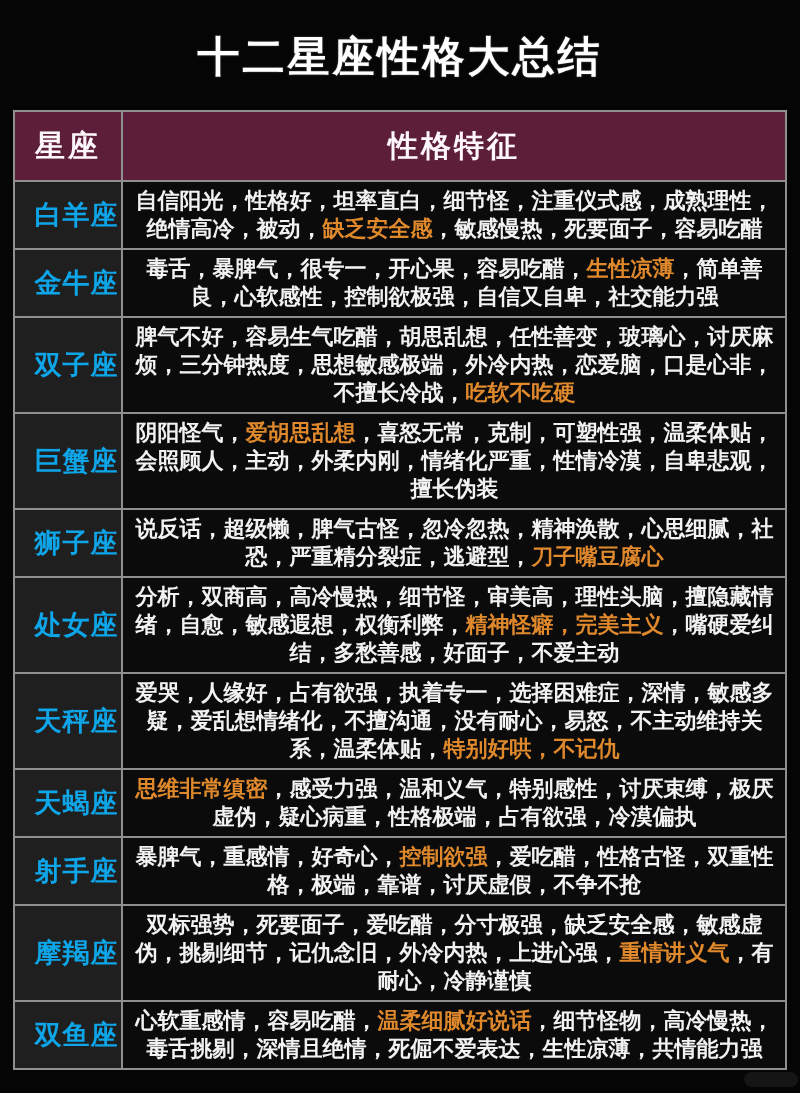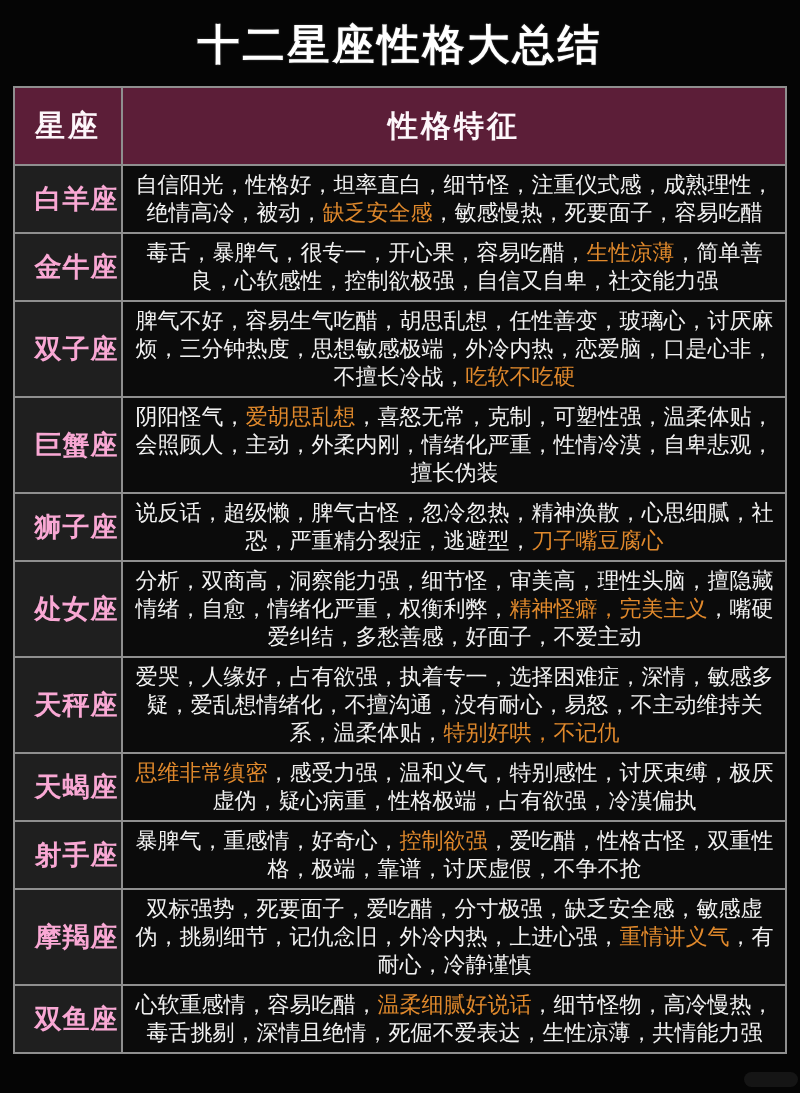--- a/index.html
+++ b/index.html
@@ -14,21 +14,21 @@
   * { box-sizing: border-box; }
   html, body { margin: 0; padding: 0; }
   body {
     width: 800px; height: 1093px;
     background: var(--page-bg);
     overflow: hidden;
     position: relative;
     font-family: "Liberation Sans", "DejaVu Sans", sans-serif;
   }
   .title {
-    margin: 4px;
+    margin: 16px;
     padding: 13px 0 9px;
     text-align: center;
     color: #ffffff;
     font-size: 42px;
     font-weight: bold;
     letter-spacing: 3px;
     text-shadow: 0 0 2px rgba(255,255,255,.35);
   }
   .table {
     margin: 0 13px;
@@ -36,41 +36,41 @@
   }
   .header-row, .row { display: flex; }
   .row { border-top: 2px solid var(--border); }
   .sign-col {
     flex: 0 0 108px;
     border-right: 2px solid var(--border);
     display: flex; align-items: center; justify-content: center;
     text-align: center;
   }
   .traits-col { flex: 1; min-width: 0; text-align: center; }
-  .header-row { background: var(--header-bg); height: 76px; }
+  .header-row { background: var(--header-bg); height: 68px; }
   .header-cell {
     color: #fdf6fa;
     font-weight: bold;
     font-size: 30px;
     letter-spacing: 3px;
     display: flex; align-items: center; justify-content: center;
   }
   .sign-cell {
     background: var(--sign-bg);
-    color: #f9a8d4;
+    color: #0ea5e9;
     font-size: 27px;
     font-weight: bold;
     letter-spacing: 1px;
     padding-left: 17px;
   }
   .traits-cell {
     background: var(--content-bg);
     color: var(--text);
     font-size: 22px;
-    font-weight: normal;
+    font-weight: bold;
     line-height: 28px;
     padding: 5px 8px 5px 9px;
     letter-spacing: 0;
   }
   .hl { color: var(--highlight); }
   .watermark {
     position: absolute;
     right: 2px; bottom: 6px;
     width: 54px; height: 15px;
     background: #232323;
@@ -110,21 +110,21 @@
     <div class="traits-col traits-cell"><span>阴阳怪气，</span><span class="hl">爱胡思乱想</span><span>，喜怒无常，克制，可塑性强，温柔体贴，会照顾人，主动，外柔内刚，情绪化严重，性情冷漠，自卑悲观，擅长伪装</span></div>
   </div>
 
   <div class="row">
     <div class="sign-col sign-cell">狮子座</div>
     <div class="traits-col traits-cell"><span>说反话，超级懒，脾气古怪，忽冷忽热，精神涣散，心思细腻，社恐，严重精分裂症，逃避型，</span><span class="hl">刀子嘴豆腐心</span></div>
   </div>
 
   <div class="row">
     <div class="sign-col sign-cell">处女座</div>
-    <div class="traits-col traits-cell"><span>分析，双商高，洞察能力强，细节怪，审美高，理性头脑，擅隐藏情绪，自愈，情绪化严重，权衡利弊，</span><span class="hl">精神怪癖，完美主义</span><span>，嘴硬爱纠结，多愁善感，好面子，不爱主动</span></div>
+    <div class="traits-col traits-cell"><span>分析，双商高，高冷慢热，细节怪，审美高，理性头脑，擅隐藏情绪，自愈，敏感遐想，权衡利弊，</span><span class="hl">精神怪癖，完美主义</span><span>，嘴硬爱纠结，多愁善感，好面子，不爱主动</span></div>
   </div>
 
   <div class="row">
     <div class="sign-col sign-cell">天秤座</div>
     <div class="traits-col traits-cell"><span>爱哭，人缘好，占有欲强，执着专一，选择困难症，深情，敏感多疑，爱乱想情绪化，不擅沟通，没有耐心，易怒，不主动维持关系，温柔体贴，</span><span class="hl">特别好哄，不记仇</span></div>
   </div>
 
   <div class="row">
     <div class="sign-col sign-cell">天蝎座</div>
     <div class="traits-col traits-cell"><span class="hl">思维非常缜密</span><span>，感受力强，温和义气，特别感性，讨厌束缚，极厌虚伪，疑心病重，性格极端，占有欲强，冷漠偏执</span></div>

